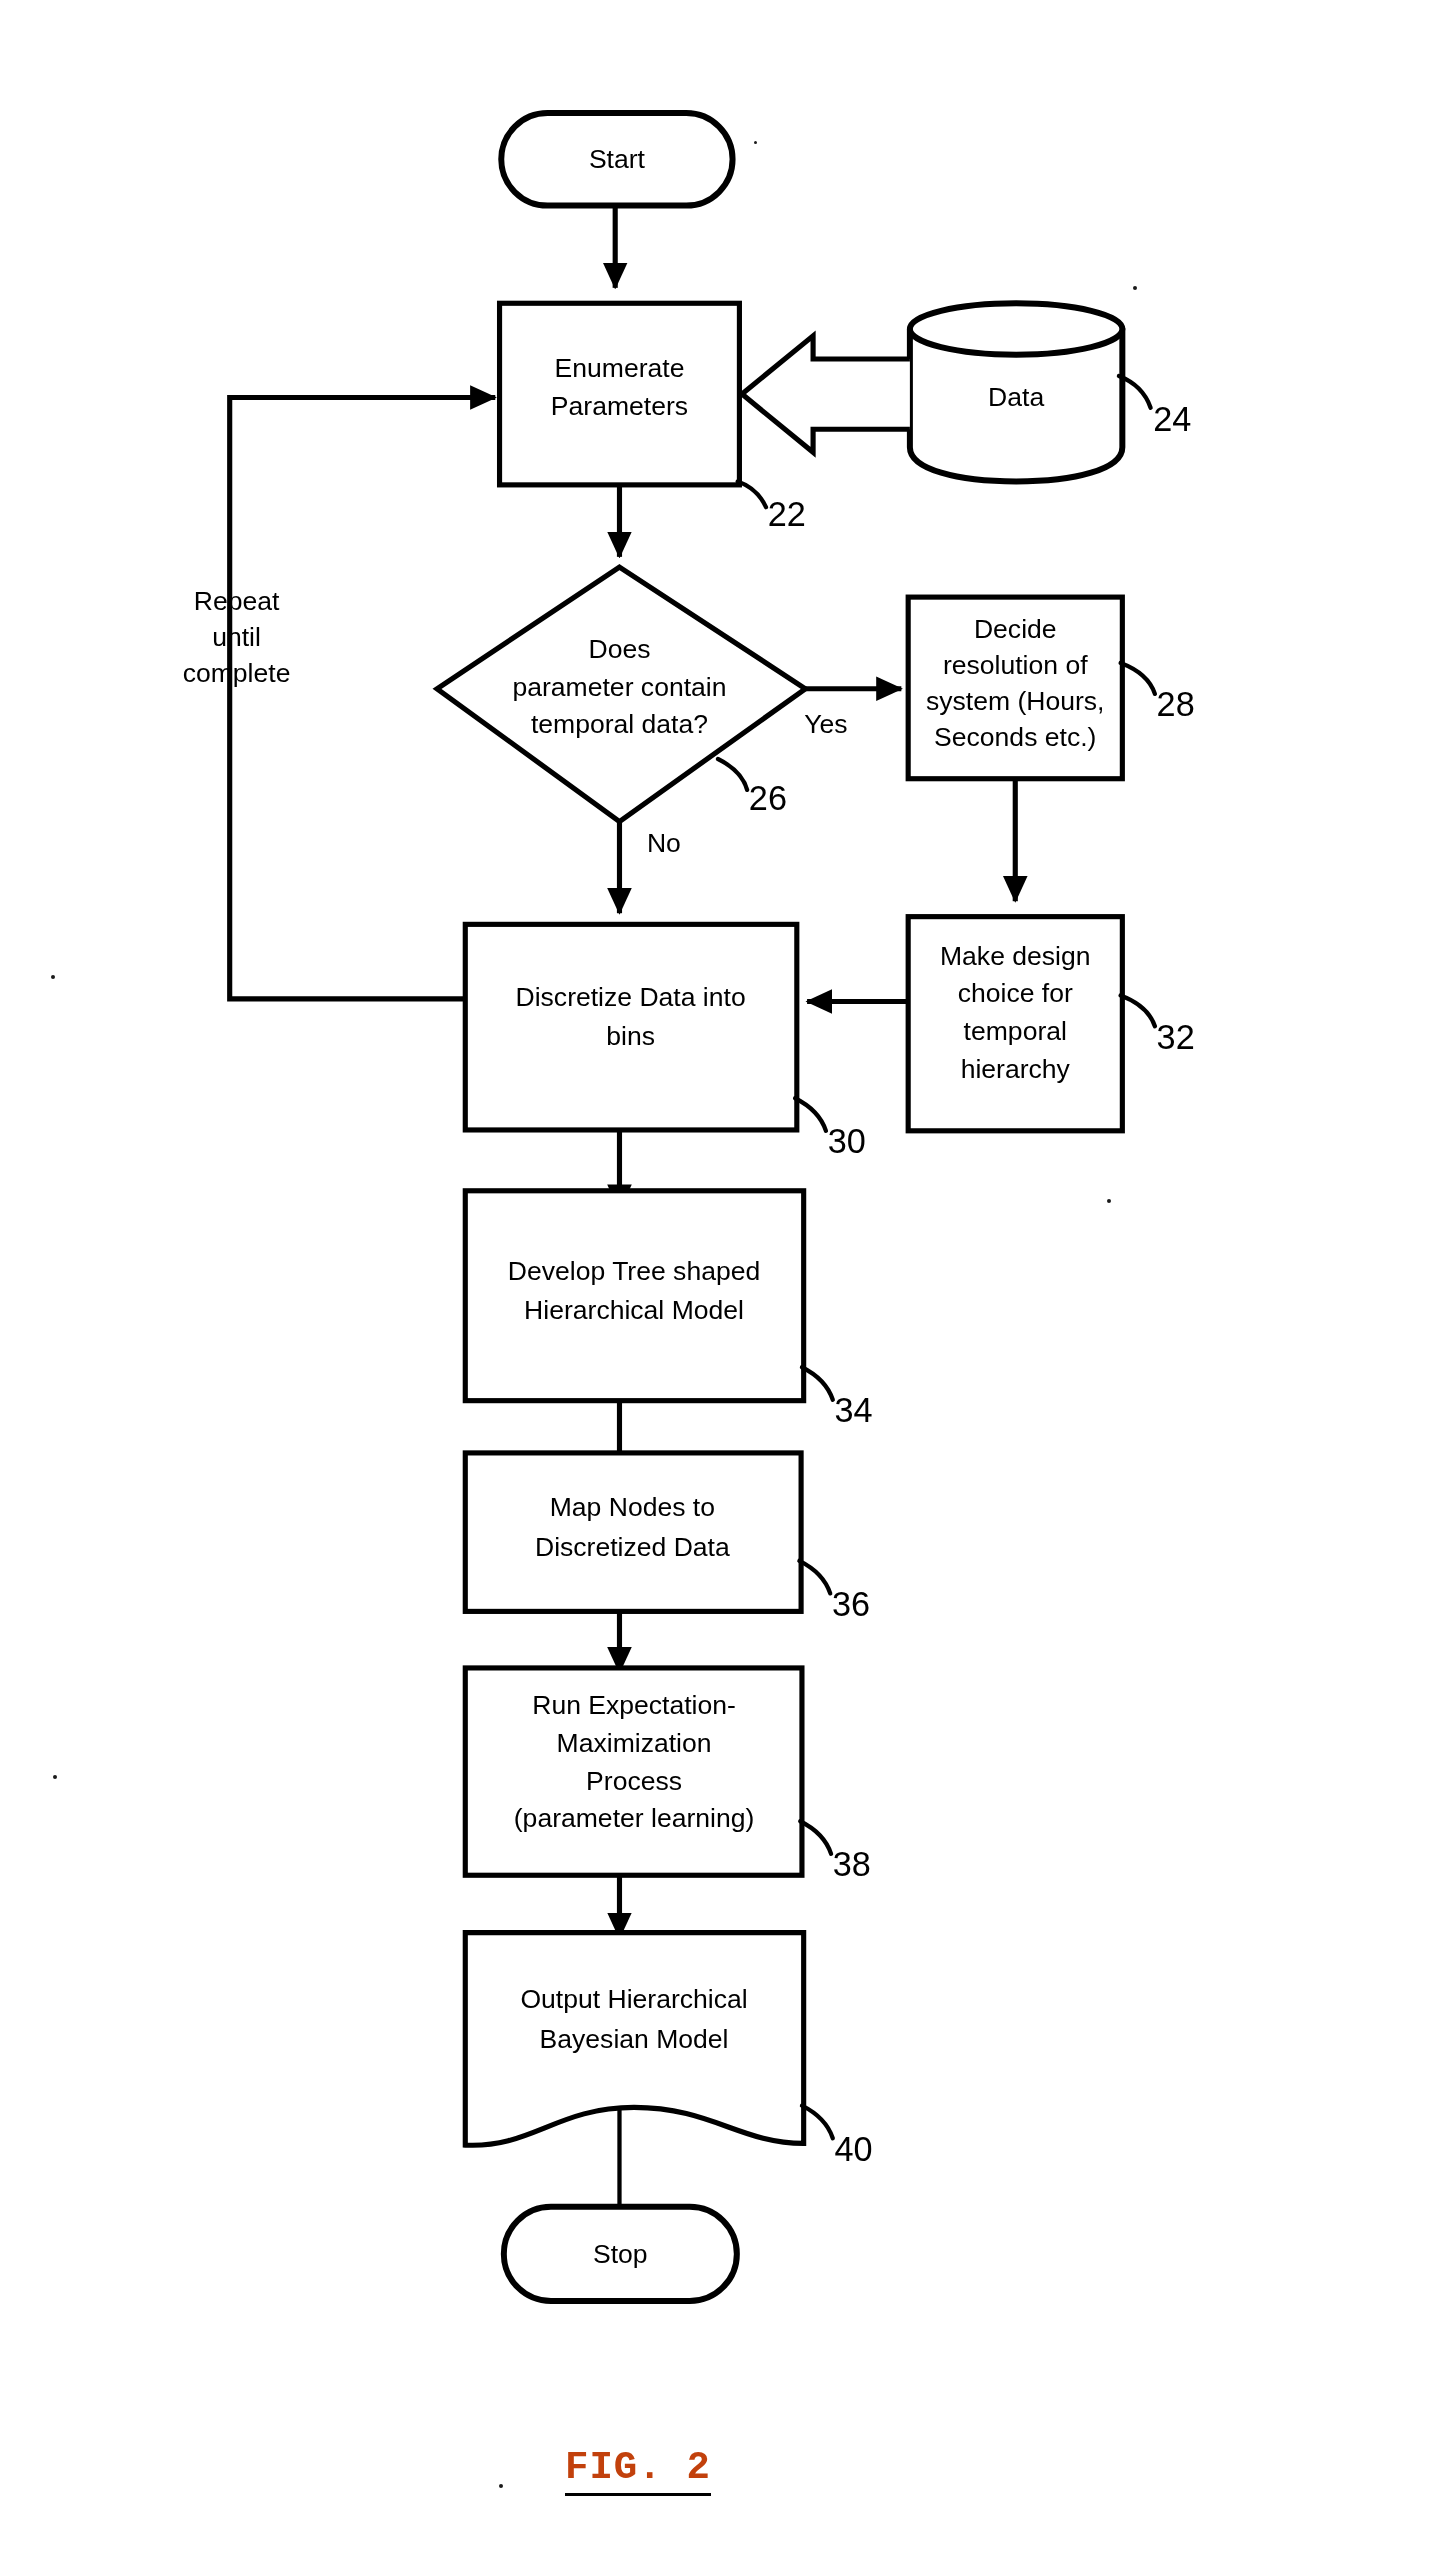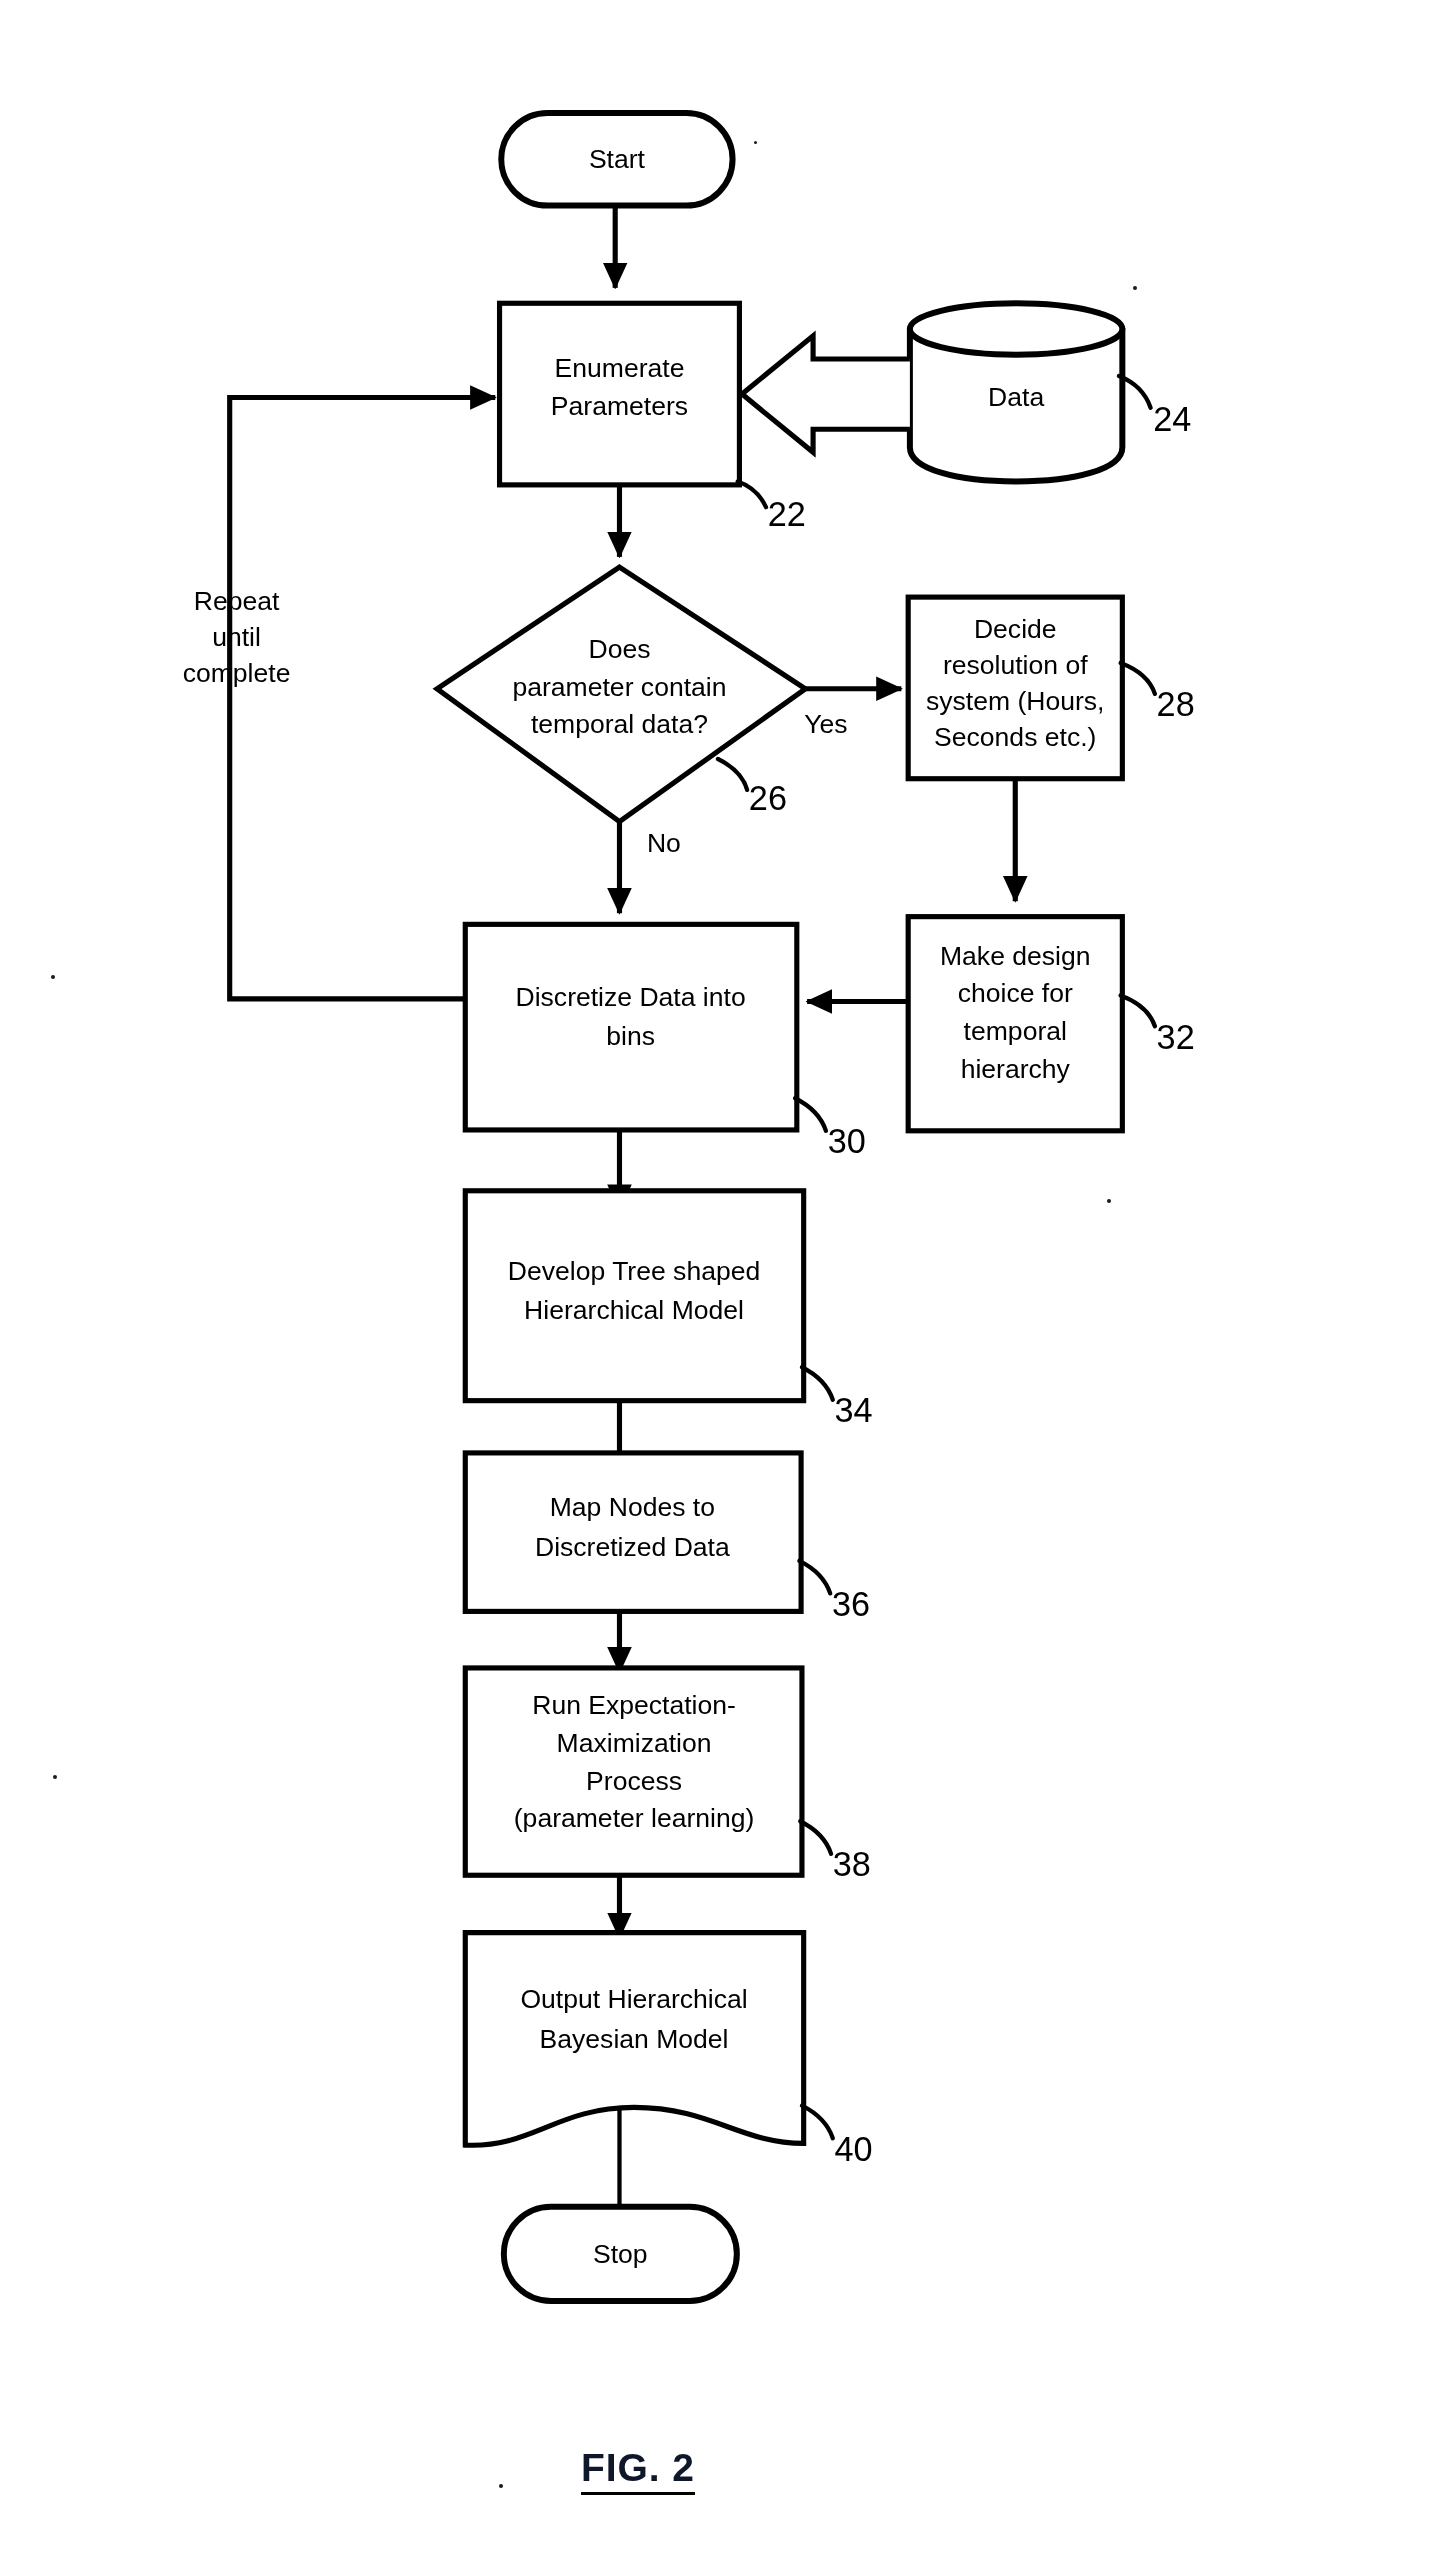--- a/index.html
+++ b/index.html
@@ -73,25 +73,25 @@
     font-size: 40px;
     fill: #000000;
     text-anchor: start;
   }
   .fig-caption {
     position: absolute;
     left: 0;
     top: 2446px;
     width: 1276px;
     text-align: center;
-    font-family: Liberation Sans, sans-serif;
+    font-family: Liberation Mono, monospace;
     font-weight: bold;
     font-size: 39px;
     letter-spacing: 0.9px;
-    color: #0f172a;
+    color: #c2410c;
   }
   .fig-caption span {
     border-bottom: 3.4px solid #000000;
     padding-bottom: 2.6px;
   }
   .speck {
     position: absolute;
     background: #1a1a1a;
     border-radius: 50%;
   }

